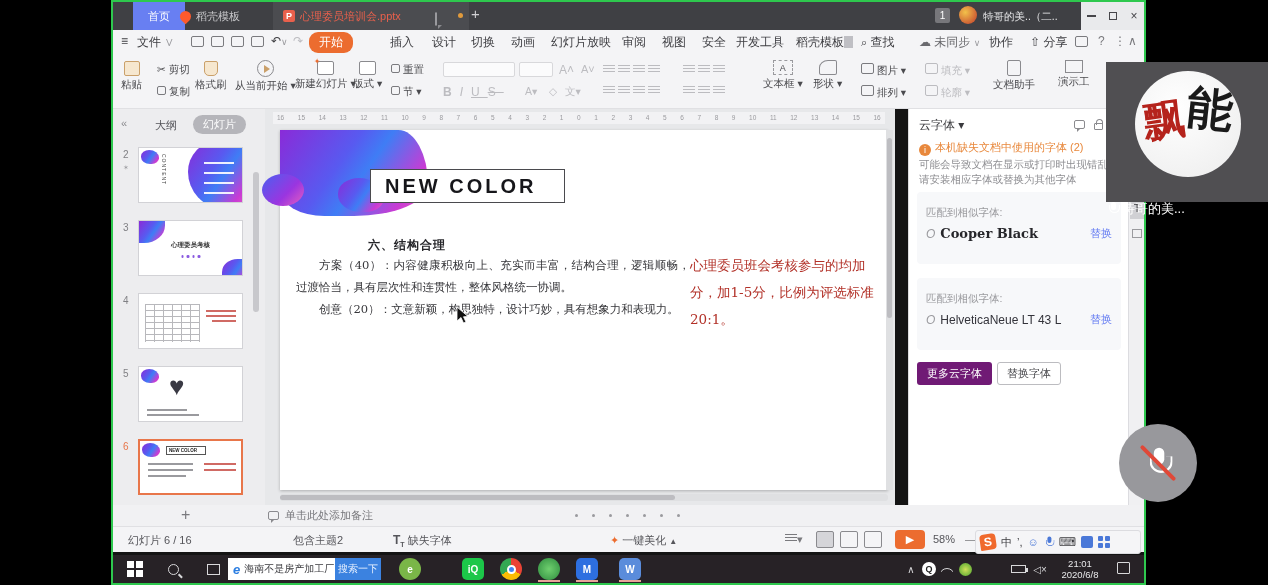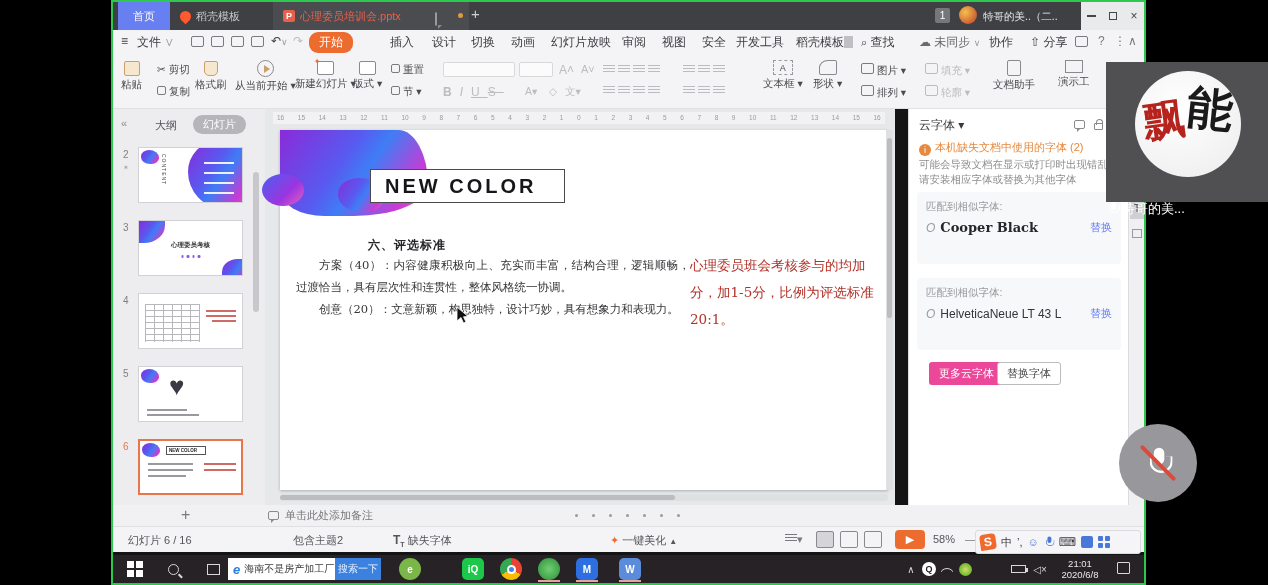--- a/index.html
+++ b/index.html
@@ -4,21 +4,21 @@
 <style>
   * { margin:0; padding:0; box-sizing:border-box; }
   html,body { width:1268px; height:585px; background:#000; overflow:hidden;
               font-family:"Liberation Sans", sans-serif; }
   .screen { position:absolute; left:111px; top:0; width:1035px; height:585px;
             border:2px solid #2ec84e; background:#141414; }
   
   .tabbar { position:absolute; left:0; top:0; width:1031px; height:28px; background:#3f4044; }
   .tab { position:absolute; top:0; height:28px; display:flex; align-items:center; gap:5px;
          padding:0 10px; font-size:11px; color:#c9c9cc; cursor:default; white-space:nowrap; }
-  .tab-home { left:5px; width:52px; background:#687ff2; color:#fff; justify-content:center; }
+  .tab-home { left:20px; width:52px; background:#687ff2; color:#fff; justify-content:center; }
   .tab-docer { left:57px; }
   .tab-doc { left:160px; width:196px; background:#4b4c50; color:#e8604c; }
   .flame { width:11px; height:11px; background:#ff5a2d; border-radius:50% 50% 50% 0; transform:rotate(-45deg); }
   .picon { width:12px; height:12px; background:#e8604c; color:#fff; border-radius:2px;
            font-size:9px; font-weight:bold; display:flex; align-items:center; justify-content:center; transform:none; }
   .tab-extra { position:absolute; left:322px; top:7px; color:#9a9a9e; font-size:11px; }
   .odot { position:absolute; left:345px; top:11px; width:5px; height:5px; border-radius:50%; background:#e09a3c; }
   .tab-plus { position:absolute; left:358px; top:3px; color:#cfcfd2; font-size:15px; }
   .badge1 { position:absolute; left:822px; top:6px; width:15px; height:15px; background:#77777b;
             color:#fff; font-size:10px; display:flex; align-items:center; justify-content:center; border-radius:2px; }
@@ -107,27 +107,27 @@
   .lockic::before { content:""; position:absolute; left:1px; top:-5px; width:5px; height:5px;
                     border:1.2px solid #8a8a8e; border-bottom:none; border-radius:4px 4px 0 0; }
   .warn { position:absolute; left:10px; top:31px; color:#e8883c; font-size:11px; white-space:nowrap; }
   .iinfo { display:inline-block; width:12px; height:12px; border-radius:50%; background:#e8883c; color:#fff;
            font-size:9px; text-align:center; line-height:12px; vertical-align:-2px; margin-right:4px; }
   .refresh { position:absolute; right:10px; top:30px; color:#9a9a9e; font-size:13px; }
   .warndesc { position:absolute; left:10px; top:48px; width:200px; color:#8e8e92; font-size:10.5px; line-height:15px; }
   .fcard { position:absolute; left:8px; width:204px; height:72px; background:#f7f8fa; border-radius:4px; padding:8px 9px; }
   .tr-ic { color:#5a6a8a; font-weight:bold; font-size:12px; }
   .fname { font-size:12.5px; color:#33333a; margin-left:4px; }
-  .fmatch { color:#9a9a9e; font-size:10.5px; }
+  .fmatch { color:#9a9a9e; font-size:10.5px; margin-top:6px; }
   .frow { margin-top:6px; display:flex; align-items:center; }
   .o-ic { font-style:italic; color:#9a9a9e; font-size:12px; margin-right:5px; }
   .fsug { font-family:"DejaVu Serif", serif; font-weight:bold; font-size:13px; color:#26262a; }
   .fsug2 { font-size:12px; color:#33333a; }
   .replace-link { color:#687ff2; font-size:11px; margin-left:auto; white-space:nowrap; }
-  .btn-orange { position:absolute; left:20px; top:253px; background:#ec4899; color:#fff; font-size:11px;
+  .btn-orange { position:absolute; left:8px; top:253px; background:#701a75; color:#fff; font-size:11px;
                 padding:4px 10px; border-radius:3px; }
   .btn-outline { position:absolute; left:88px; top:253px; background:#fff; color:#4a4a4e; font-size:11px;
                  padding:3px 9px; border:1px solid #bcbcc0; border-radius:3px; }
   
   .rightstrip { position:absolute; left:1015px; top:107px; width:16px; height:417px; background:#f0f0f2;
                 border-left:1px solid #dcdce0; }
   .rs-t { position:absolute; left:1px; top:88px; width:14px; height:22px; background:#d0d0d4; color:#3a3a3e;
           font-size:11px; text-align:center; line-height:22px; }
   .rs-box { position:absolute; left:3px; top:120px; width:10px; height:9px; border:1.2px solid #9a9a9e; }
   .grid88 { position:absolute; left:2px; top:398px; width:12px; height:12px;
@@ -431,21 +431,21 @@
         <span>13</span>
         <span>14</span>
         <span>15</span>
         <span>16</span>
       </div>
     <div class="slide">
       <div class="blob-main grad"></div>
       <div class="blob-sub grad"></div>
       <div class="blob-dot"></div>
       <div class="titlebox">NEW COLOR</div>
-      <div class="sl-heading">六、评选标准</div>
+      <div class="sl-heading">六、结构合理</div>
       <div class="sl-body">
         <p>方案（40）：内容健康积极向上、充实而丰富，结构合理，逻辑顺畅，过渡恰当，具有层次性和连贯性，整体风格统一协调。</p>
         <p>创意（20）：文意新颖，构思独特，设计巧妙，具有想象力和表现力。</p>
       </div>
       <div class="rednote">心理委员班会考核参与的均加分，加1-5分，比例为评选标准20:1。</div>
       <svg class="cursor-arrow" width="18" height="20">
         <path d="M3 1 L3 15 L7 11.5 L9.5 17 L12 16 L9.5 10.8 L14 10.5 Z" fill="#111" stroke="#fff" stroke-width="0.8"></path>
       </svg>
     </div>
     <div class="hscroll">

